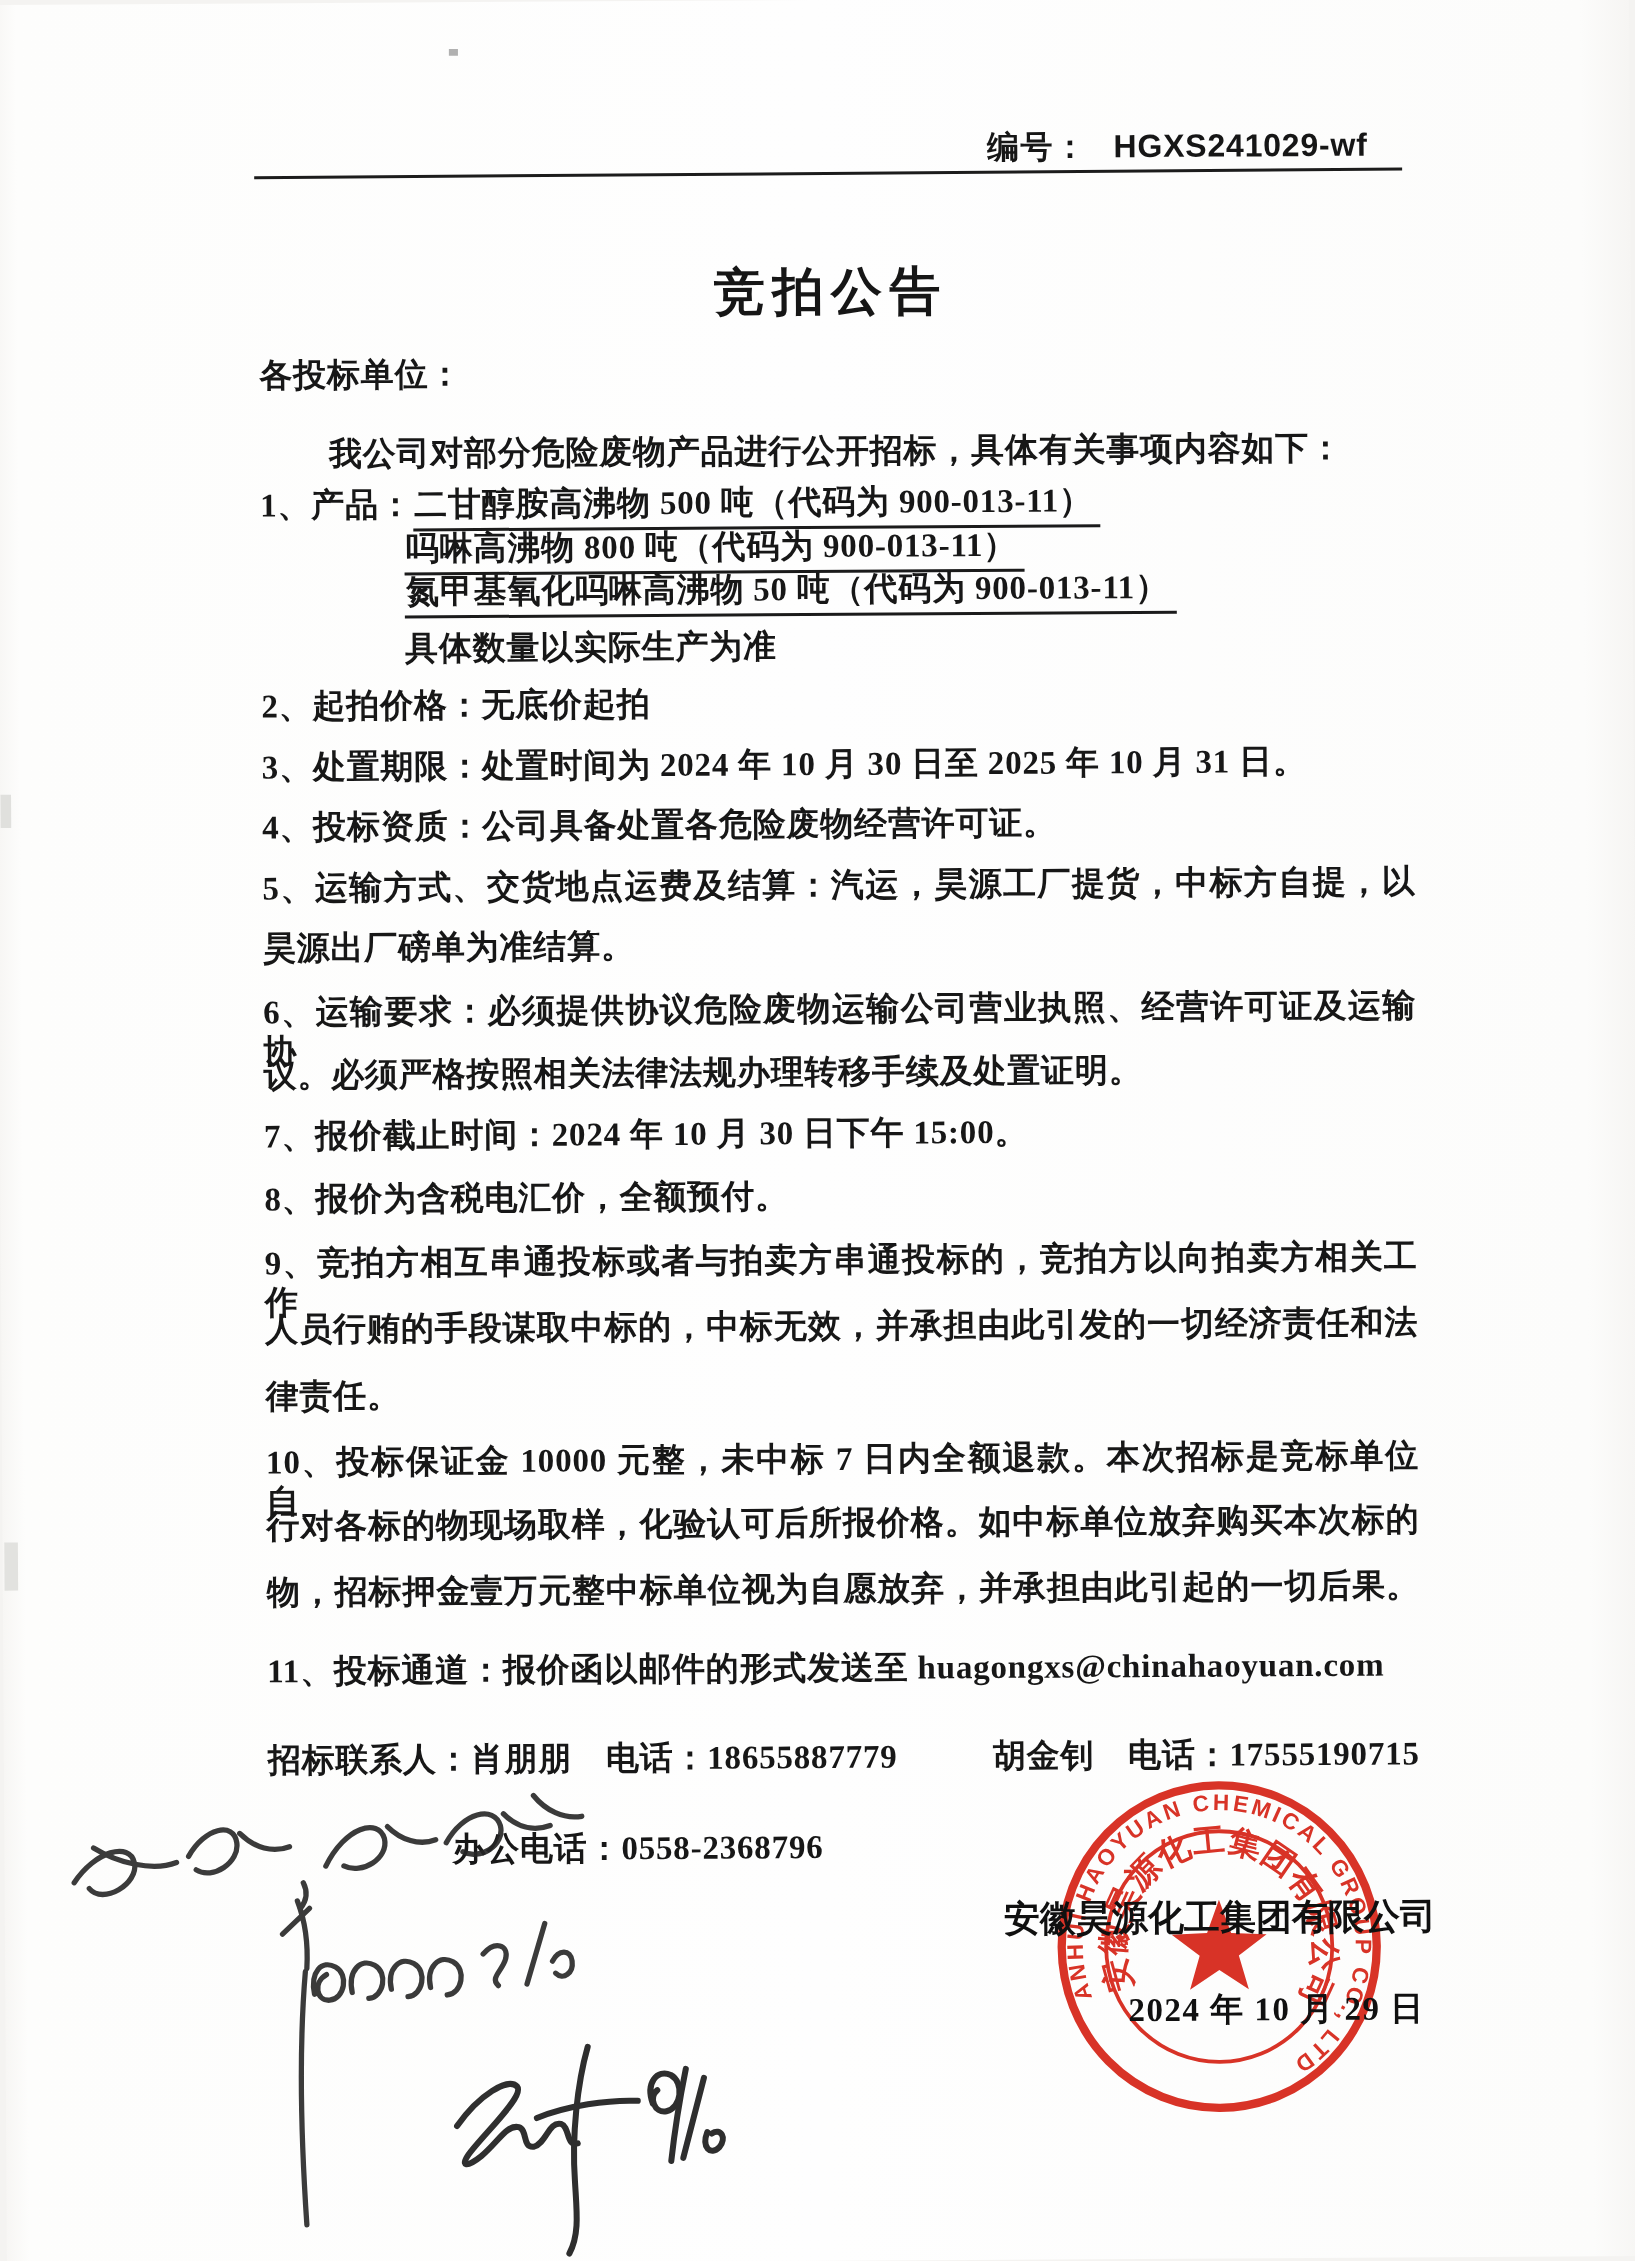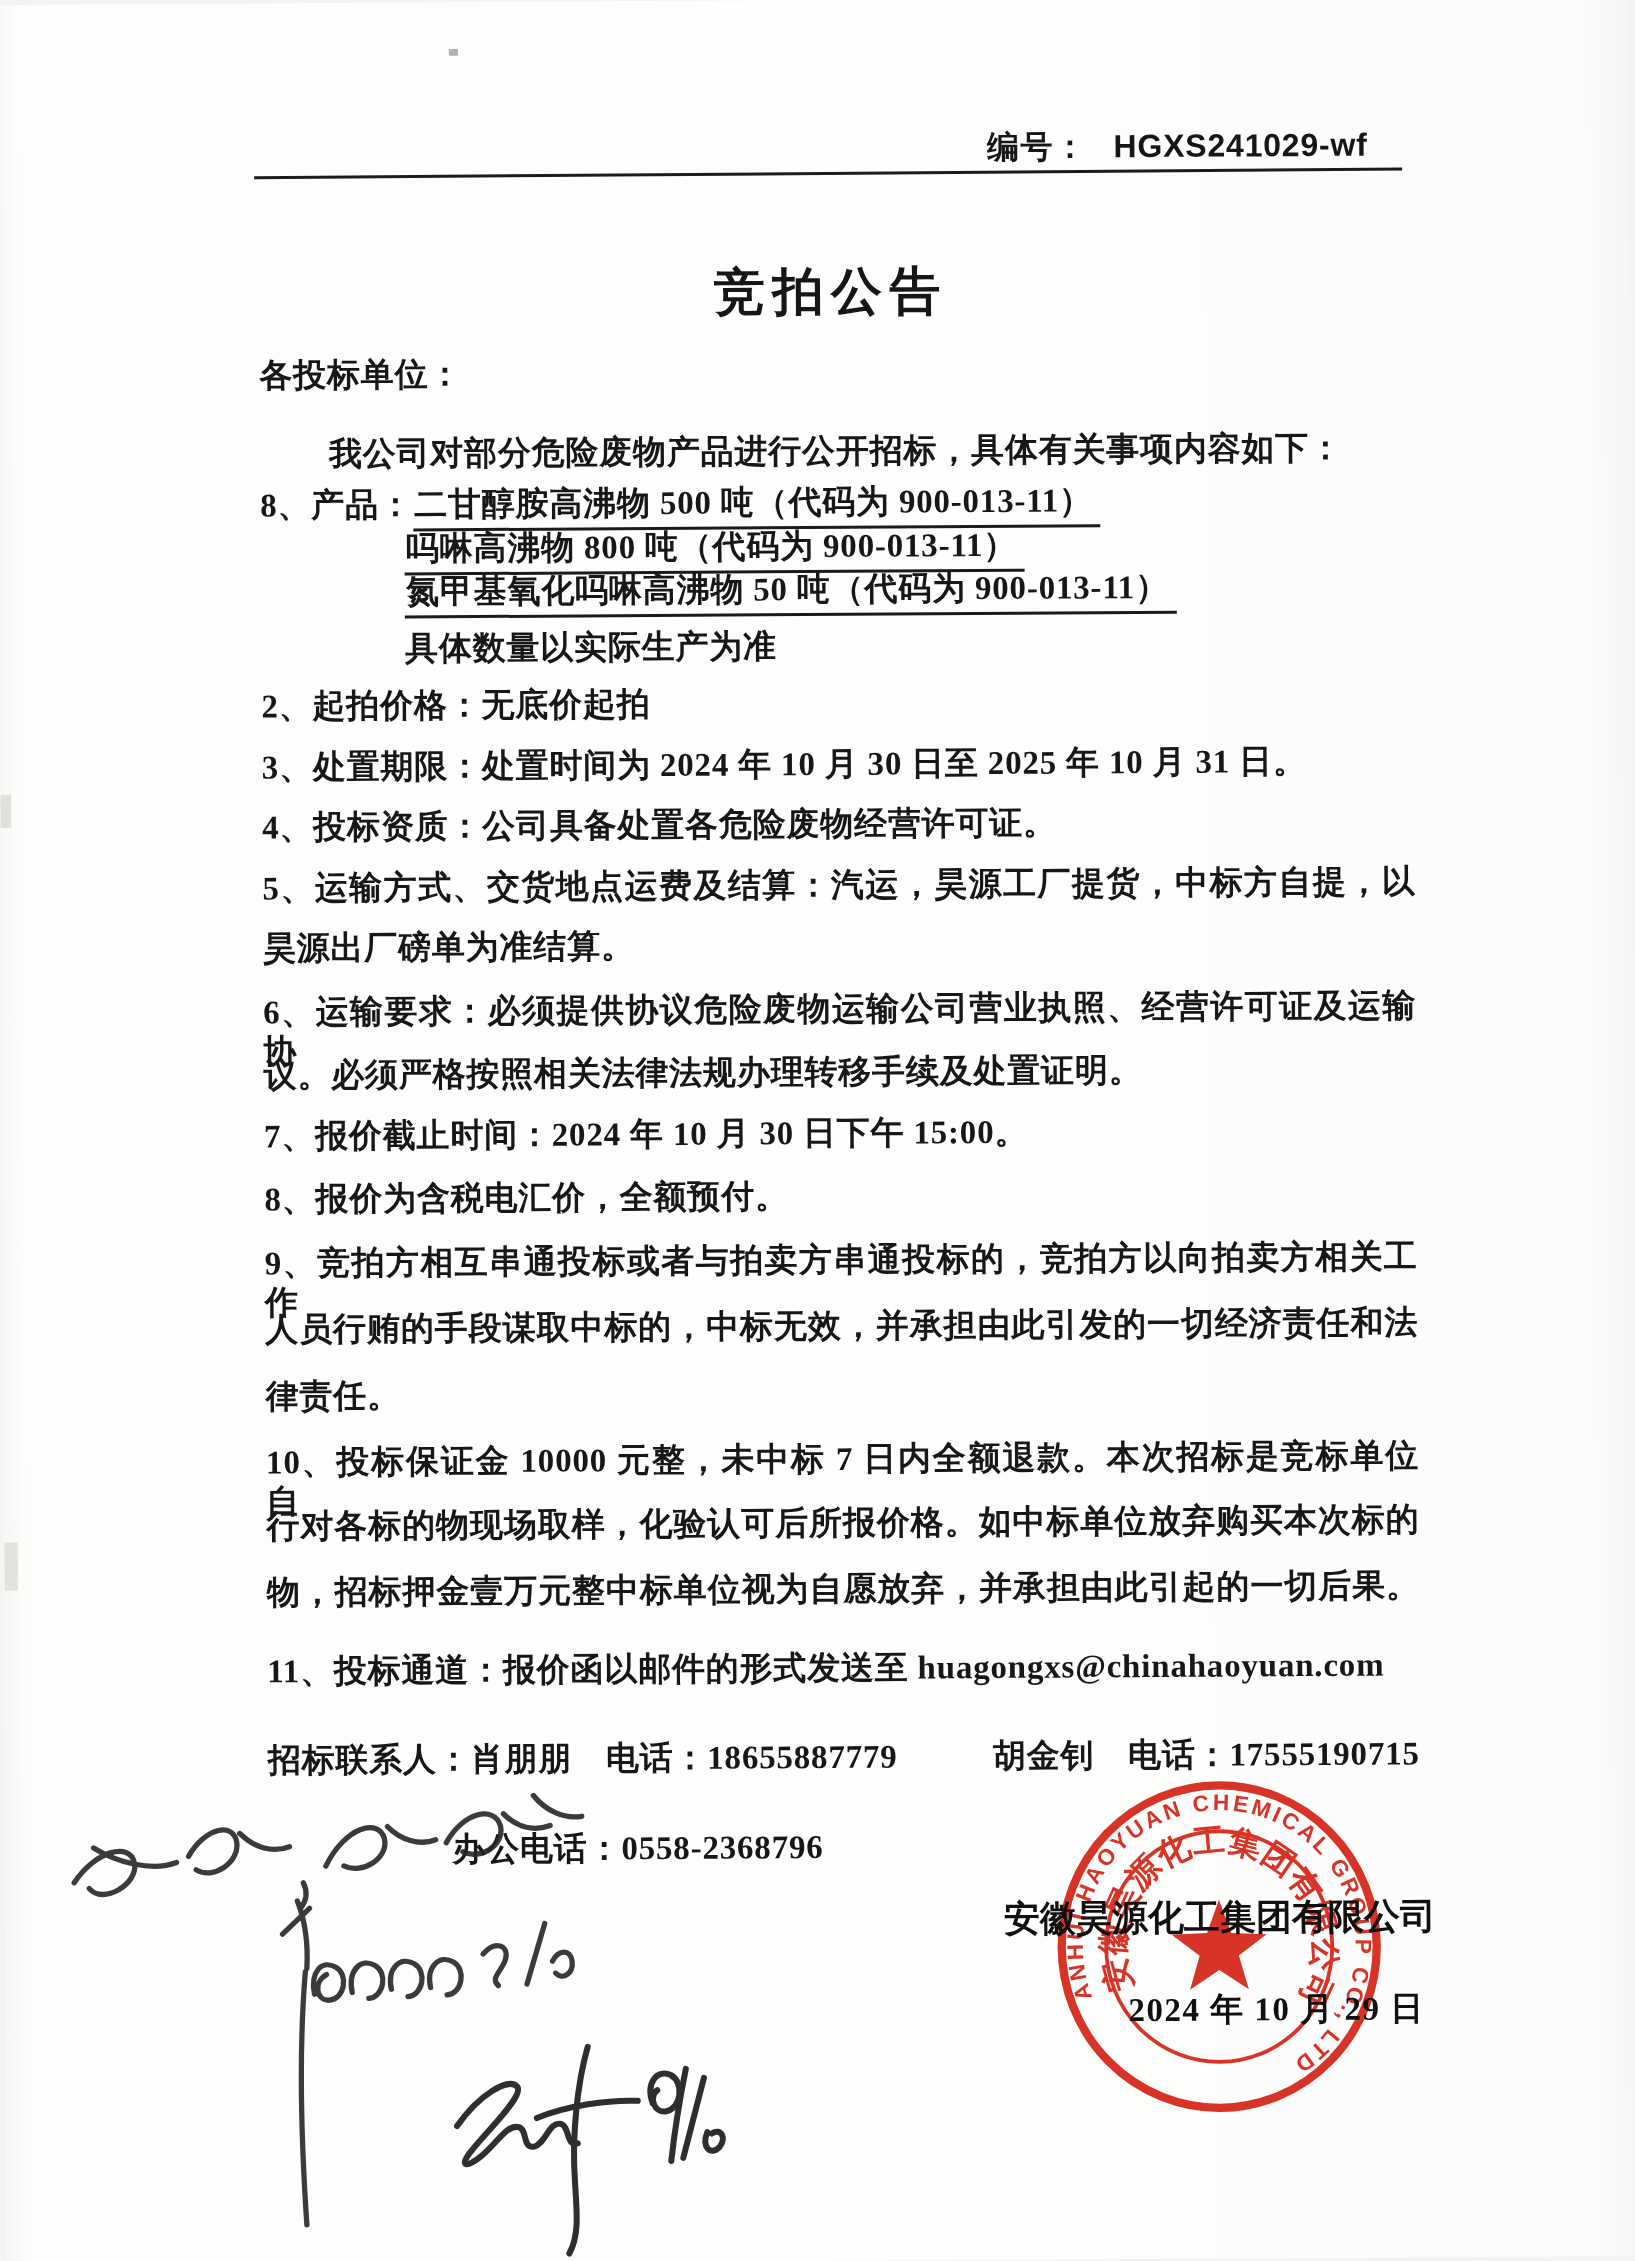--- a/index.html
+++ b/index.html
@@ -59,21 +59,21 @@
   <div id="docnum">
     <span>编号：</span><span class="num">HGXS241029-wf</span>
   </div>
   <div id="divider"></div>
 
   <div id="title">竞拍公告</div>
 
   <div class="ln" style="top:353px">各投标单位：</div>
   <div class="ln" style="top:432px;left:333px">我公司对部分危险废物产品进行公开招标，具体有关事项内容如下：</div>
 
-  <div class="ln" style="top:483px"><span>8、产品：</span><span class="u">二甘醇胺高沸物 500 吨（代码为 900-013-11）</span></div>
+  <div class="ln" style="top:483px"><span>1、产品：</span><span class="u">二甘醇胺高沸物 500 吨（代码为 900-013-11）</span></div>
   <div class="ln" style="top:527px;left:408px"><span class="u">吗啉高沸物 800 吨（代码为 900-013-11）</span></div>
   <div class="ln" style="top:570px;left:408px"><span class="u">氮甲基氧化吗啉高沸物 50 吨（代码为 900-013-11）</span></div>
   <div class="ln" style="top:627px;left:408px">具体数量以实际生产为准</div>
 
   <div class="ln" style="top:684px">2、起拍价格：无底价起拍</div>
   <div class="ln" style="top:745px">3、处置期限：处置时间为 2024 年 10 月 30 日至 2025 年 10 月 31 日。</div>
   <div class="ln" style="top:805px">4、投标资质：公司具备处置各危险废物经营许可证。</div>
   <div class="ln fill" style="top:866px">5、运输方式、交货地点运费及结算：汽运，昊源工厂提货，中标方自提，以</div>
   <div class="ln" style="top:926px">昊源出厂磅单为准结算。</div>
   <div class="ln fill" style="top:990px">6、运输要求：必须提供协议危险废物运输公司营业执照、经营许可证及运输协</div>

